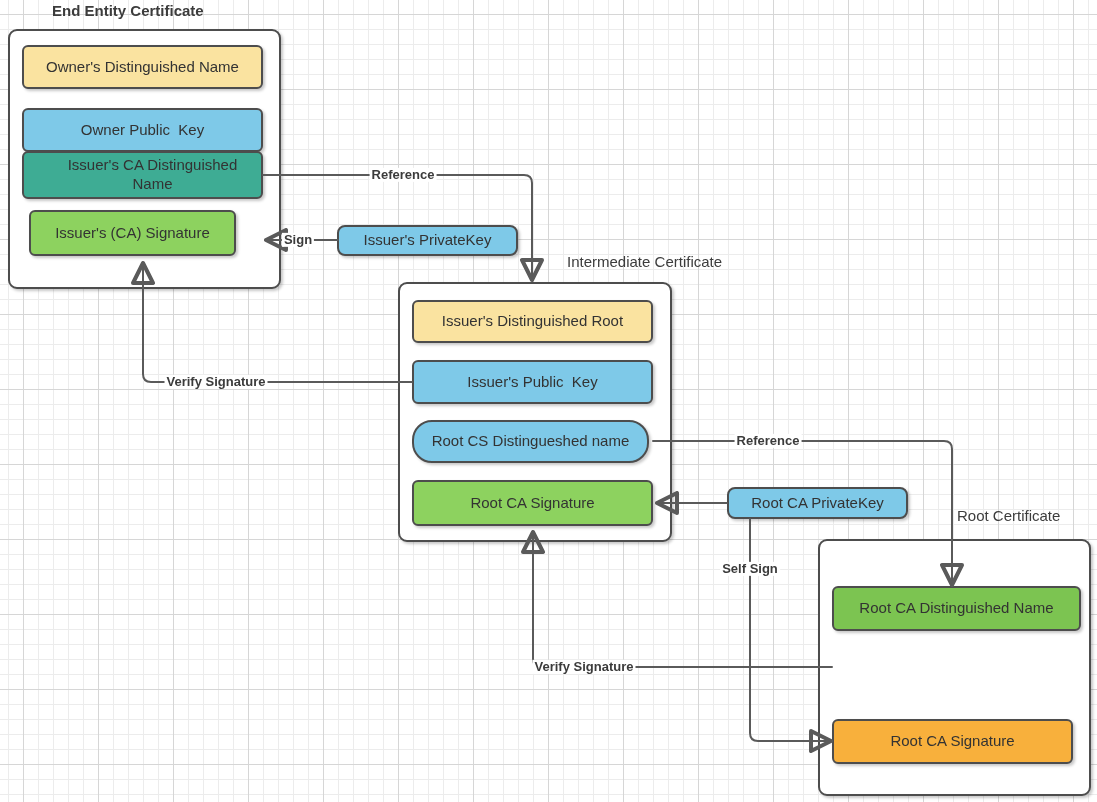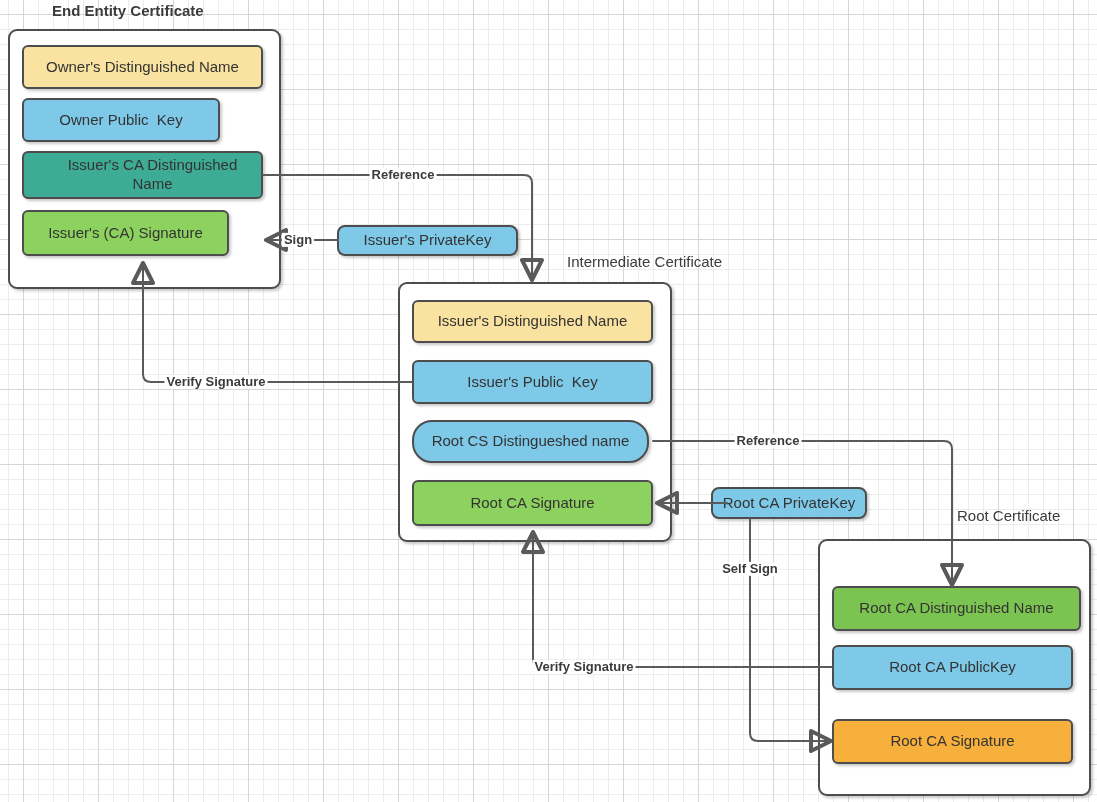--- a/index.html
+++ b/index.html
@@ -43,38 +43,37 @@
 <body>
 
 <div id="canvas">
 
   <div class="group-title" style="left:52px;top:2px;font-weight:bold;">End Entity Certificate</div>
   <div class="group-title" style="left:567px;top:253px;">Intermediate Certificate</div>
   <div class="group-title" style="left:957px;top:507px;">Root Certificate</div>
 
   <div class="group" style="left:8px;top:29px;width:269px;height:256px;"></div>
   <div class="node" style="left: 22px; top: 45px; width: 241px; height: 44px; background: rgb(250, 227, 160);">Owner's Distinguished Name</div>
-  <div class="node" style="left: 22px; top: 98px; width: 198px; height: 44px; background: rgb(126, 201, 232);">Owner Public  Key</div>
+  <div class="node" style="left: 22px; top: 108px; width: 241px; height: 44px; background: rgb(126, 201, 232);">Owner Public  Key</div>
   <div class="node" style="left: 22px; top: 151px; width: 241px; height: 48px; background: rgb(62, 172, 148); padding-left: 20px;">Issuer's CA Distinguished
 Name</div>
-  <div class="node" style="left: 22px; top: 210px; width: 207px; height: 46px; background: rgb(141, 210, 95);">Issuer's (CA) Signature</div>
+  <div class="node" style="left: 29px; top: 210px; width: 207px; height: 46px; background: rgb(141, 210, 95);">Issuer's (CA) Signature</div>
 
   <div class="group" style="left:398px;top:282px;width:270px;height:256px;"></div>
-  <div class="node" style="left: 412px; top: 300px; width: 241px; height: 43px; background: rgb(250, 227, 160);">Issuer's Distinguished Name</div>
+  <div class="node" style="left: 412px; top: 300px; width: 241px; height: 43px; background: rgb(250, 227, 160);">Issuer's Distinguished Root</div>
   <div class="node" style="left: 412px; top: 360px; width: 241px; height: 44px; background: rgb(126, 201, 232);">Issuer's Public  Key</div>
   <div class="node" style="left: 412px; top: 420px; width: 237px; height: 43px; background: rgb(126, 201, 232); border-radius: 20px;">Root CS Distingueshed name</div>
   <div class="node" style="left: 412px; top: 480px; width: 241px; height: 46px; background: rgb(141, 210, 95);">Root CA Signature</div>
 
   <div class="group" style="left:818px;top:539px;width:269px;height:253px;"></div>
   <div class="node" style="left: 832px; top: 586px; width: 249px; height: 45px; background: rgb(124, 196, 81);">Root CA Distinguished Name</div>
-  <div class="node" style="left: 832px; top: 645px; width: 241px; height: 45px; background: rgb(126, 201, 232);">Root CA PublicKey</div>
   <div class="node" style="left: 832px; top: 719px; width: 241px; height: 45px; background: rgb(248, 176, 60);">Root CA Signature</div>
 
   <div class="node keynode" style="left:337px;top:225px;width:181px;height:31px;background:#7ec9e8;">Issuer's PrivateKey</div>
-  <div class="node keynode" style="left:711px;top:487px;width:156px;height:32px;background:#7ec9e8;">Root CA PrivateKey</div>
+  <div class="node keynode" style="left:727px;top:487px;width:181px;height:32px;background:#7ec9e8;">Root CA PrivateKey</div>
 
   <svg id="edges" width="1097" height="802">
     <defs>
       <marker id="arrow" markerWidth="12" markerHeight="12" refX="9" refY="6" orient="auto" markerUnits="strokeWidth">
         <path d="M1,1 L11,6 L1,11 Z" fill="#4d4d4d" stroke="none"></path>
       </marker>
     </defs>
     <path d="M263,175 L524,175 Q532,175 532,183 L532,276" marker-end="url(#arrow)"></path>
     <path d="M338,240 L270,240" marker-end="url(#arrow)"></path>
     <path d="M412,382 L151,382 Q143,382 143,374 L143,267" marker-end="url(#arrow)"></path>

